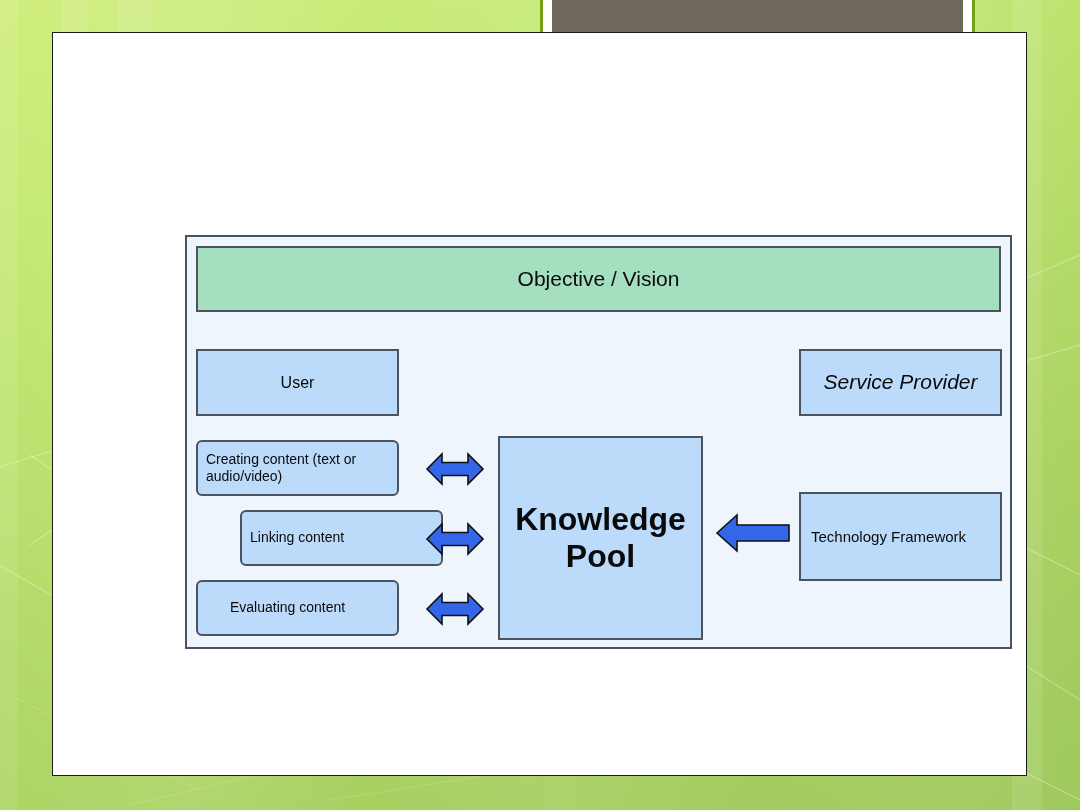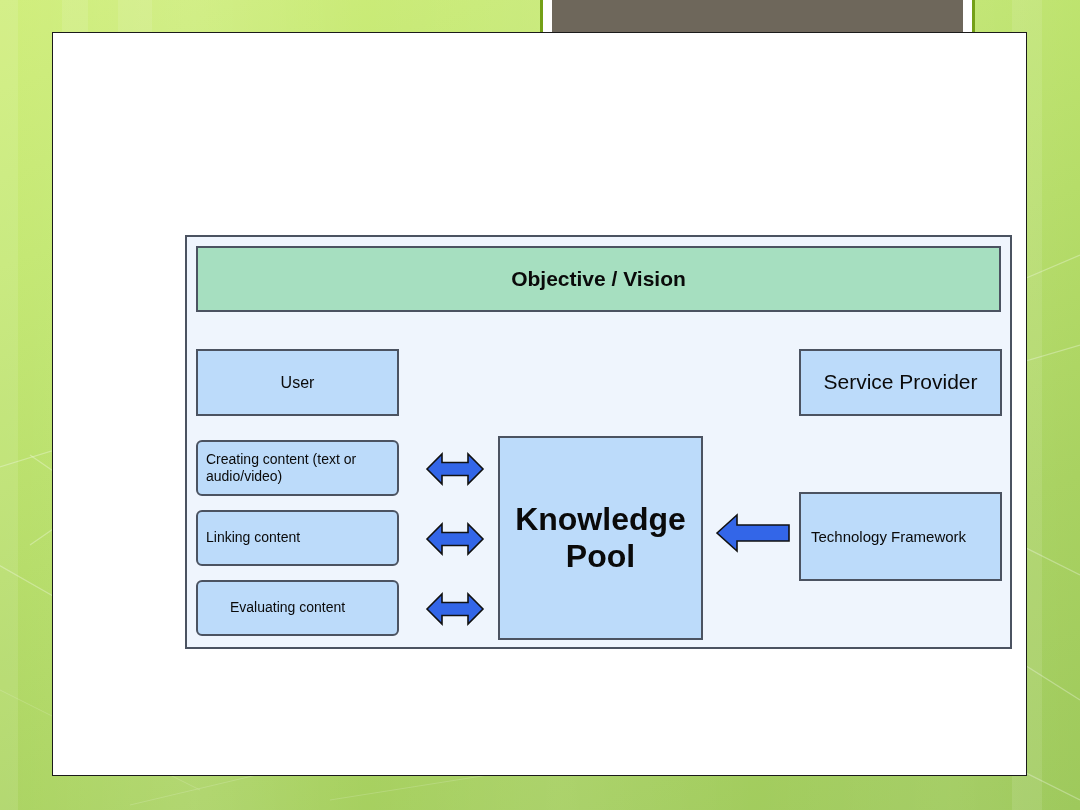--- a/index.html
+++ b/index.html
@@ -88,21 +88,21 @@
   }
 
   #node-objective {
     left: 9px;
     top: 9px;
     width: 805px;
     height: 66px;
     background: #a6dfc0;
     align-items: center;
     justify-content: center;
-    font-weight: bold;
+    font-weight: normal;
     font-size: 21px;
   }
 
   #node-user {
     left: 9px;
     top: 112px;
     width: 203px;
     height: 67px;
     align-items: center;
     justify-content: center;
@@ -112,35 +112,36 @@
   #node-service-provider {
     left: 612px;
     top: 112px;
     width: 203px;
     height: 67px;
     align-items: center;
     justify-content: center;
     text-align: center;
     font-size: 21px;
     line-height: 1.16;
+    font-style: italic;
   }
 
   .node-task {
     left: 9px;
     width: 203px;
     height: 56px;
     align-items: center;
     justify-content: flex-start;
     padding: 0 8px;
     font-size: 14px;
     line-height: 1.25;
     border-radius: 6px;
   }
   #node-creating  { top: 203px; }
-  #node-linking   { top: 273px; }
+  #node-linking   { top: 273px; margin-left: 44px; }
   #node-evaluating{ top: 343px; padding-left: 32px; }
 
   #node-knowledge-pool {
     left: 311px;
     top: 199px;
     width: 205px;
     height: 204px;
     align-items: center;
     justify-content: center;
     text-align: center;

